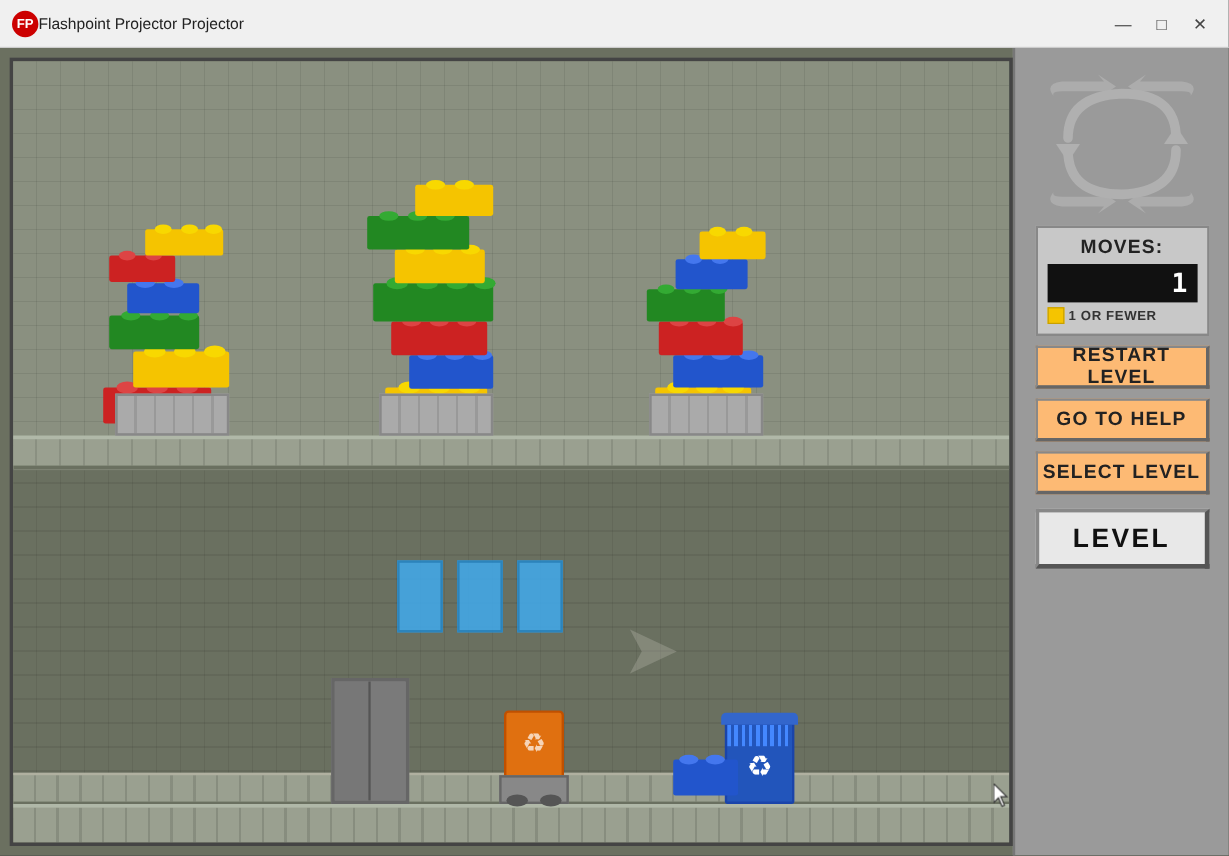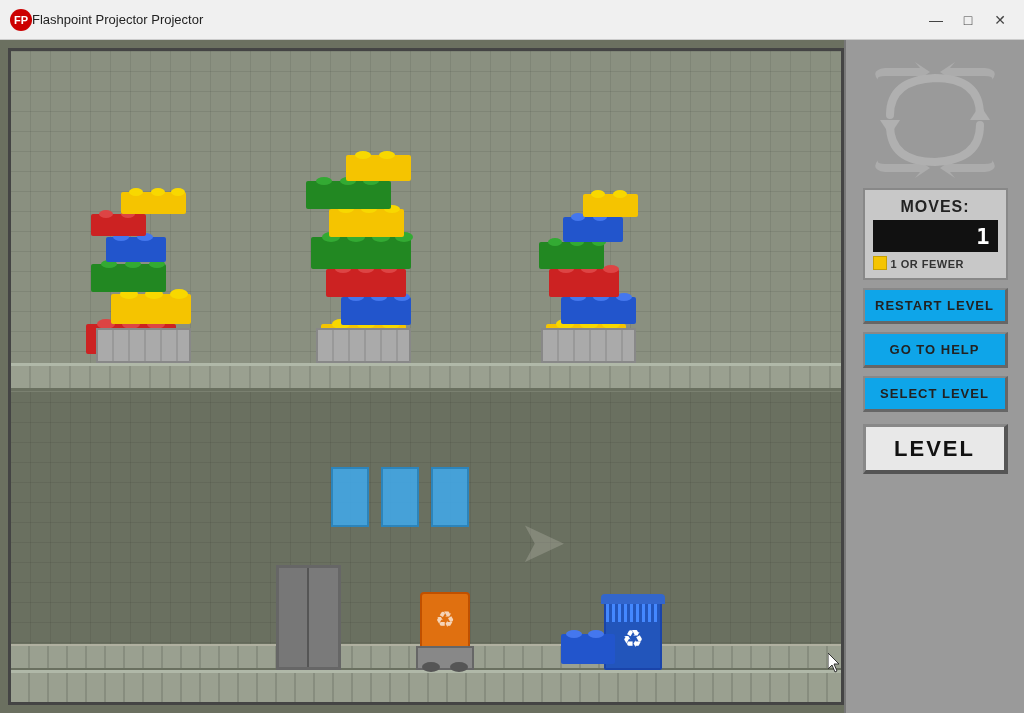--- a/index.html
+++ b/index.html
@@ -88,24 +88,24 @@
     }
     #goal-gem {
       width: 14px; height: 14px; background: #f5c400; border: 1px solid #c8a000;
     }
     #goal-text {
       font-size: 11px; font-weight: bold; color: #333; letter-spacing: 0.5px;
     }
 
     
     .game-btn {
-      width: 145px; height: 36px; background: #0ea5e9;
+      width: 145px; height: 36px; background: #fdba74;
       border: 2px solid #888; border-bottom: 3px solid #666;
       border-right: 3px solid #666;
-      font-size: 13px; font-weight: bold; letter-spacing: 1px;
+      font-size: 16px; font-weight: bold; letter-spacing: 1px;
       color: #222; cursor: pointer; text-align: center;
       display: flex; align-items: center; justify-content: center;
       text-transform: uppercase;
     }
 
     #hint-btn {
       width: 145px; height: 50px; background: #e8e8e8;
       border: 3px solid #888; border-bottom: 4px solid #555;
       border-right: 4px solid #555;
       font-size: 22px; font-weight: bold; letter-spacing: 2px;

